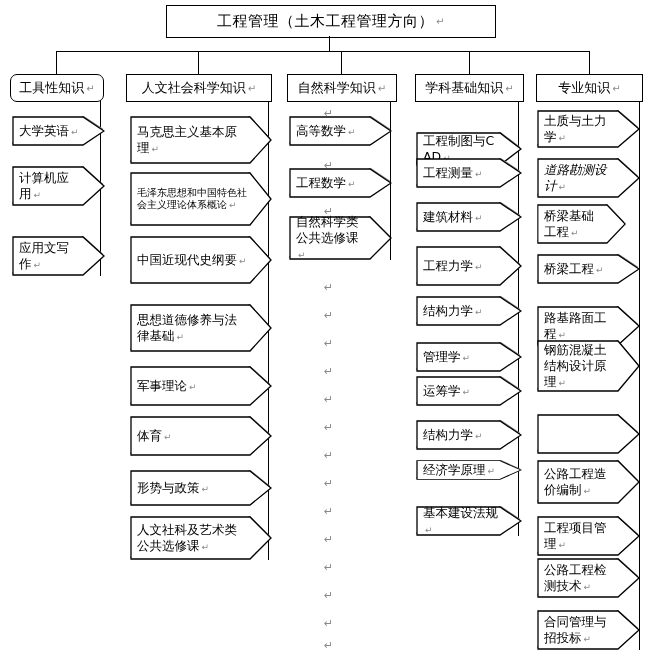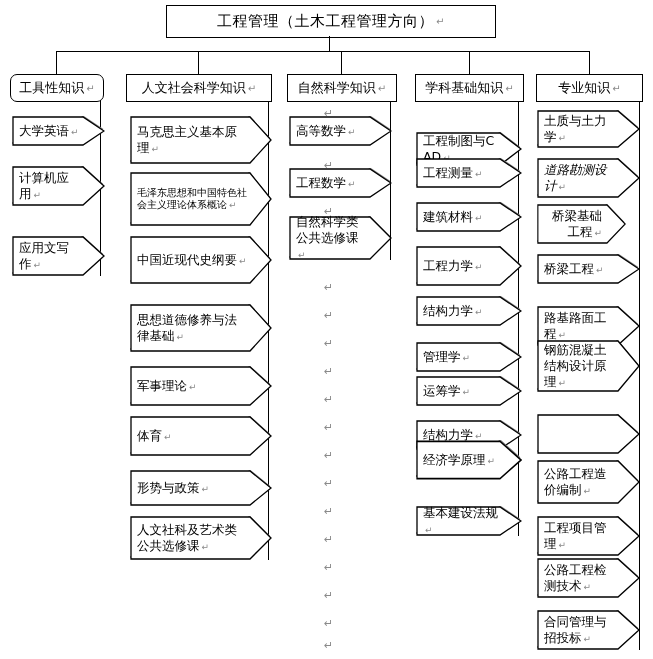--- a/index.html
+++ b/index.html
@@ -308,21 +308,21 @@
       </div>
       <div class="item" style="left: 416px; top: 420px; width: 106px; height: 30px;">
         <svg class="pent" viewBox="0 0 106 30" preserveAspectRatio="none">
           <polygon points="1,1 84,1 105,15 84,29 1,29" fill="none" stroke="#808080" stroke-width="1.6" transform="translate(-2,-2)"></polygon>
           <polygon points="1,1 84,1 105,15 84,29 1,29" fill="#ffffff" stroke="#000000" stroke-width="1.3"></polygon>
         </svg>
         <div class="label">
           <div><span>结构力学</span><span class="pilcrow">↵</span></div>
         </div>
       </div>
-      <div class="item" style="left: 416px; top: 440px; width: 106px; height: 40px;">
+      <div class="item" style="left: 416px; top: 460px; width: 106px; height: 20px;">
         <svg class="pent" viewBox="0 0 106 30" preserveAspectRatio="none">
           <polygon points="1,1 84,1 105,15 84,29 1,29" fill="none" stroke="#808080" stroke-width="1.6" transform="translate(-2,-2)"></polygon>
           <polygon points="1,1 84,1 105,15 84,29 1,29" fill="#ffffff" stroke="#000000" stroke-width="1.3"></polygon>
         </svg>
         <div class="label">
           <div><span>经济学原理</span><span class="pilcrow">↵</span></div>
         </div>
       </div>
       <div class="item" style="left: 416px; top: 506px; width: 106px; height: 30px;">
         <svg class="pent" viewBox="0 0 106 30" preserveAspectRatio="none">
@@ -348,21 +348,21 @@
       </div>
       <div class="item" style="left: 537px; top: 158px; width: 103px; height: 40px; font-style: italic;">
         <svg class="pent" viewBox="0 0 103 40" preserveAspectRatio="none">
           <polygon points="1,1 81,1 102,20 81,39 1,39" fill="none" stroke="#808080" stroke-width="1.6" transform="translate(-2,-2)"></polygon>
           <polygon points="1,1 81,1 102,20 81,39 1,39" fill="#ffffff" stroke="#000000" stroke-width="1.3"></polygon>
         </svg>
         <div class="label">
           <div><span>道路勘测设计</span><span class="pilcrow">↵</span></div>
         </div>
       </div>
-      <div class="item" style="left: 537px; top: 204px; width: 89px; height: 40px; text-align: right;">
+      <div class="item" style="left: 537px; top: 204px; width: 89px; height: 40px;">
         <svg class="pent" viewBox="0 0 103 40" preserveAspectRatio="none">
           <polygon points="1,1 81,1 102,20 81,39 1,39" fill="none" stroke="#808080" stroke-width="1.6" transform="translate(-2,-2)"></polygon>
           <polygon points="1,1 81,1 102,20 81,39 1,39" fill="#ffffff" stroke="#000000" stroke-width="1.3"></polygon>
         </svg>
         <div class="label">
           <div><span>桥梁基础工程</span><span class="pilcrow">↵</span></div>
         </div>
       </div>
       <div class="item" style="left: 537px; top: 254px; width: 103px; height: 30px;">
         <svg class="pent" viewBox="0 0 103 30" preserveAspectRatio="none">

